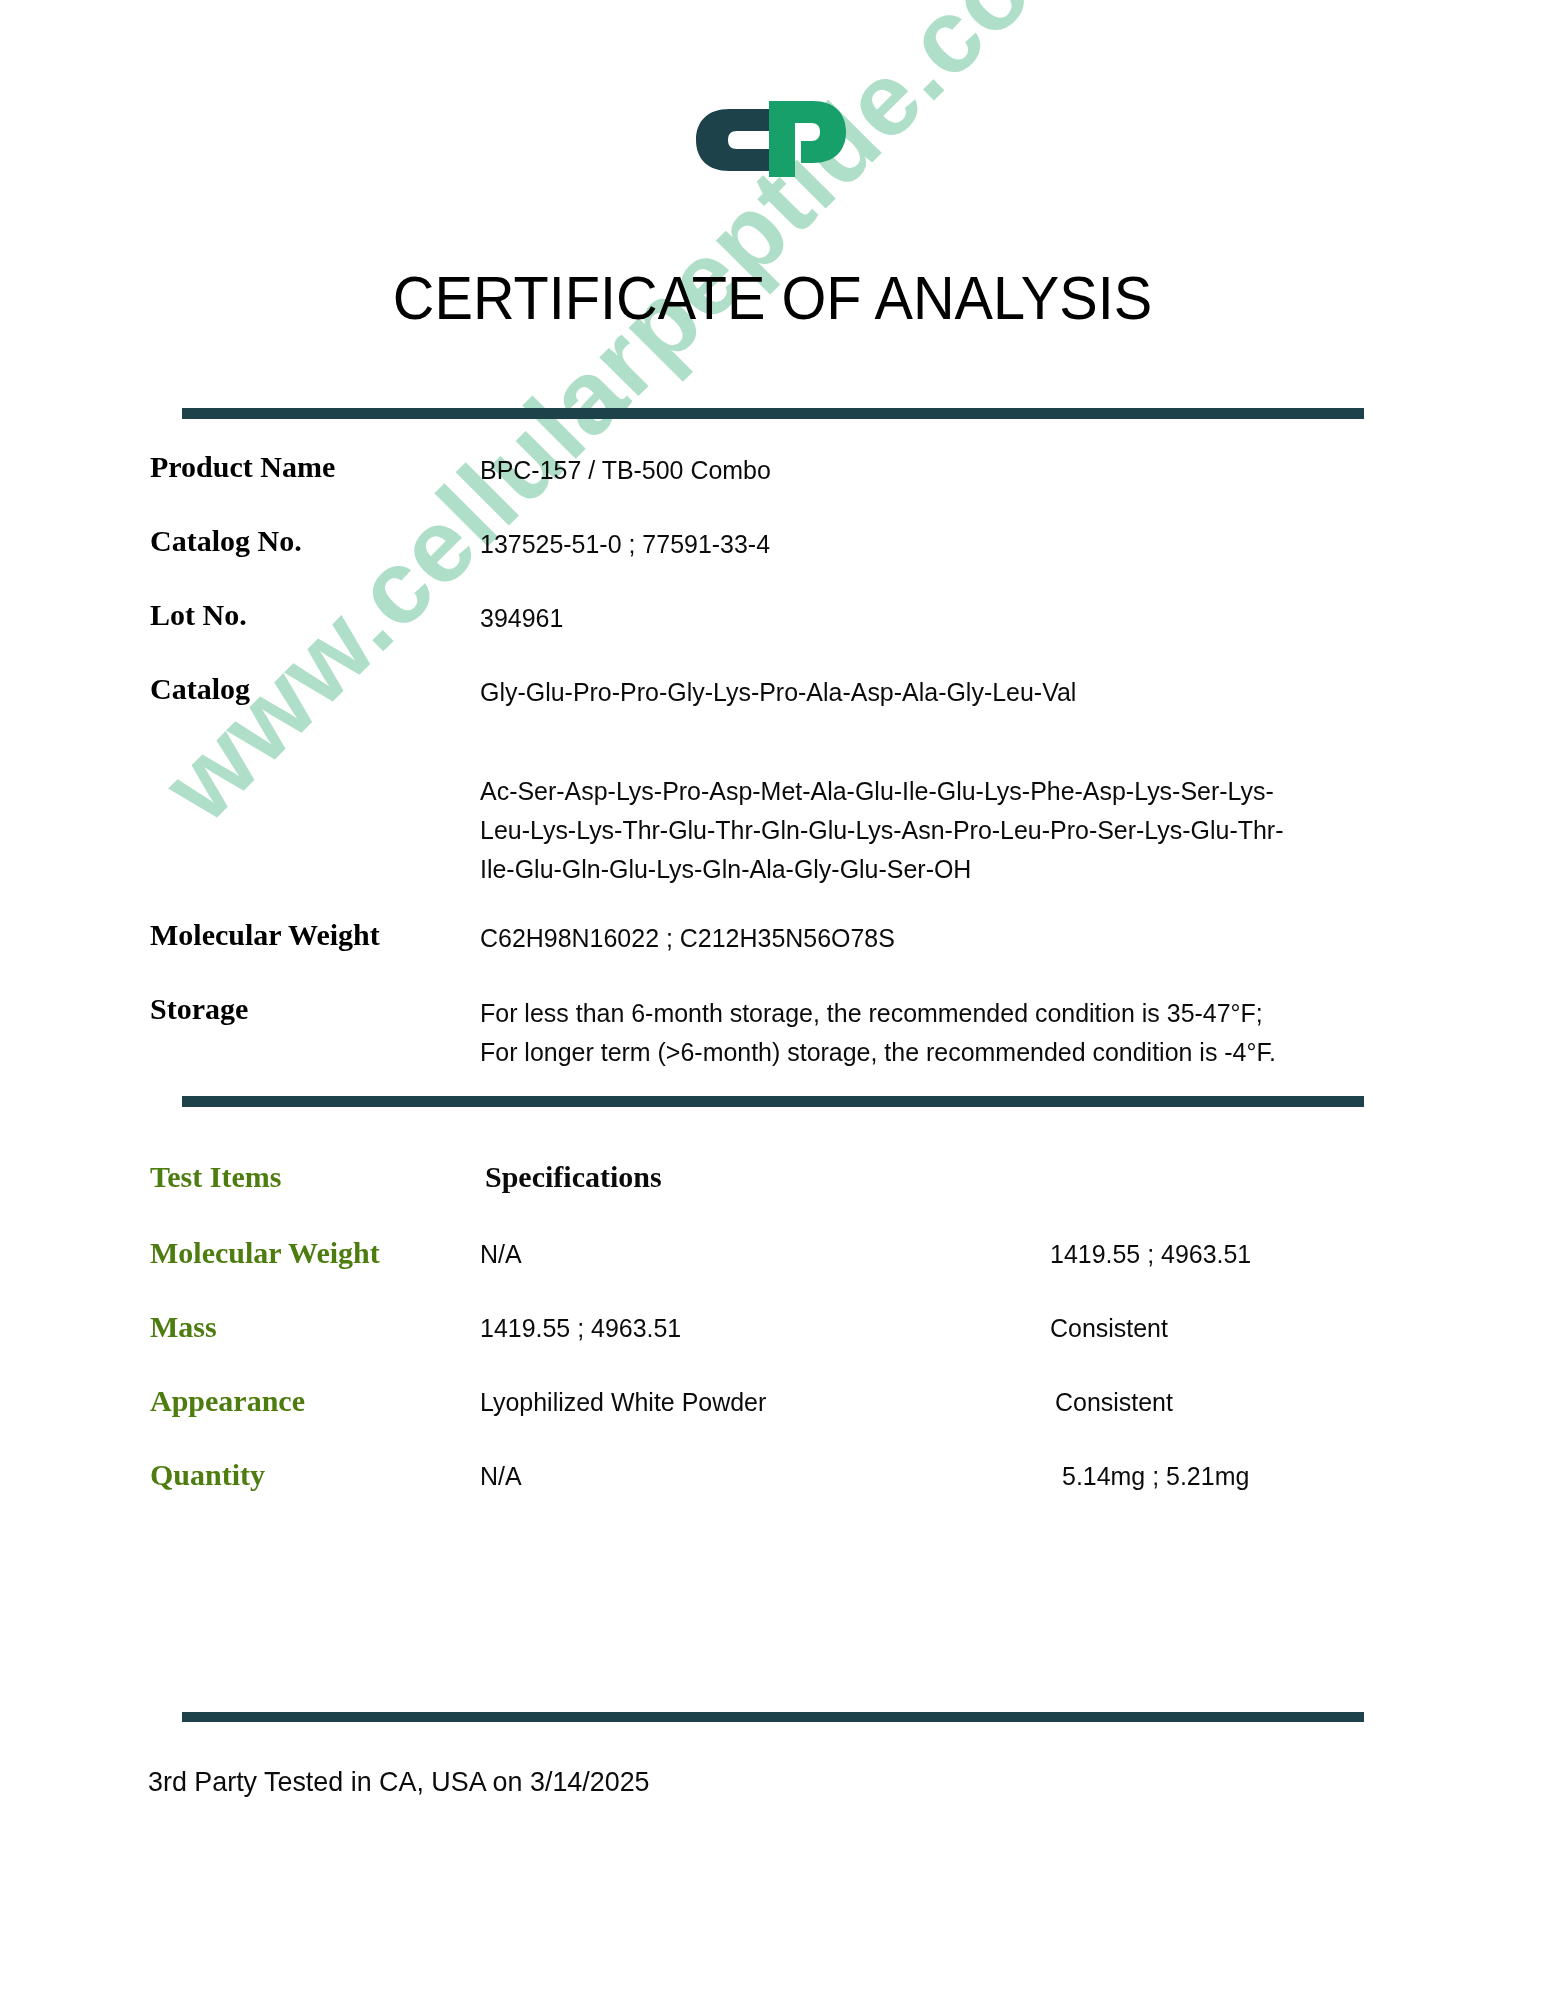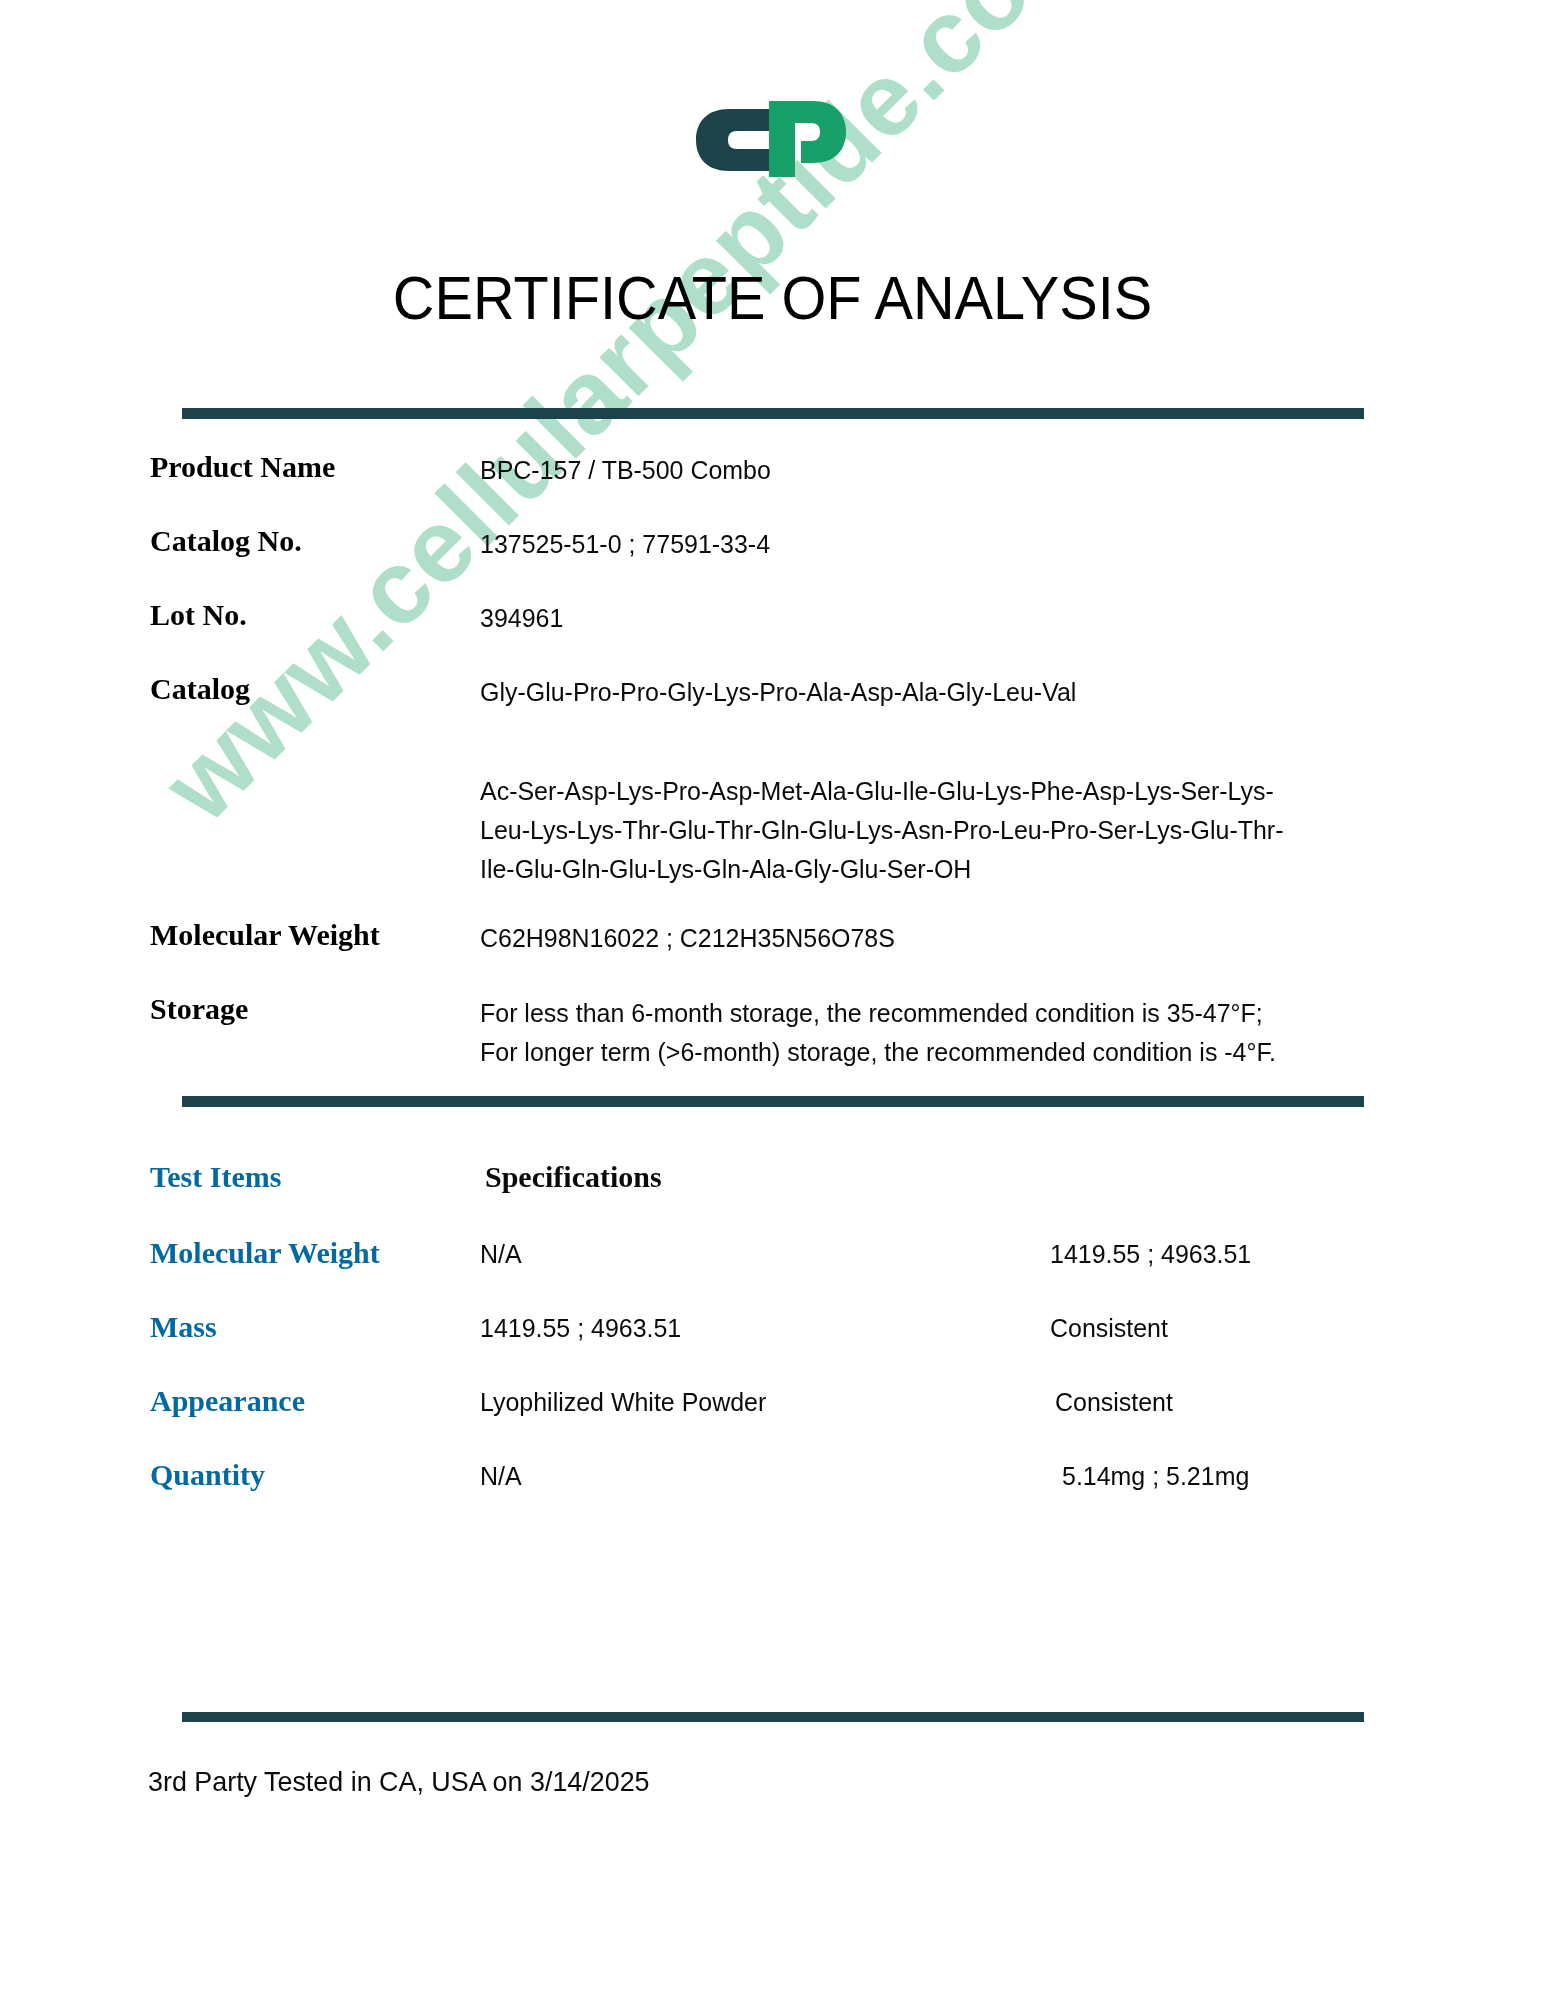--- a/index.html
+++ b/index.html
@@ -127,21 +127,21 @@
     height: 76px;
   }
   .c-item {
     position: absolute;
     left: 0;
     top: 0;
     width: 330px;
     font-family: "Liberation Serif", serif;
     font-weight: bold;
     font-size: 30px;
-    color: #0369a1;
+    color: #4d7c0f;
     white-space: nowrap;
   }
   .c-spec {
     position: absolute;
     left: 330px;
     top: 3px;
     width: 470px;
     font-family: "Liberation Sans Narrow", "Liberation Sans", sans-serif;
     font-size: 26px;
     color: #0b0b0b;

